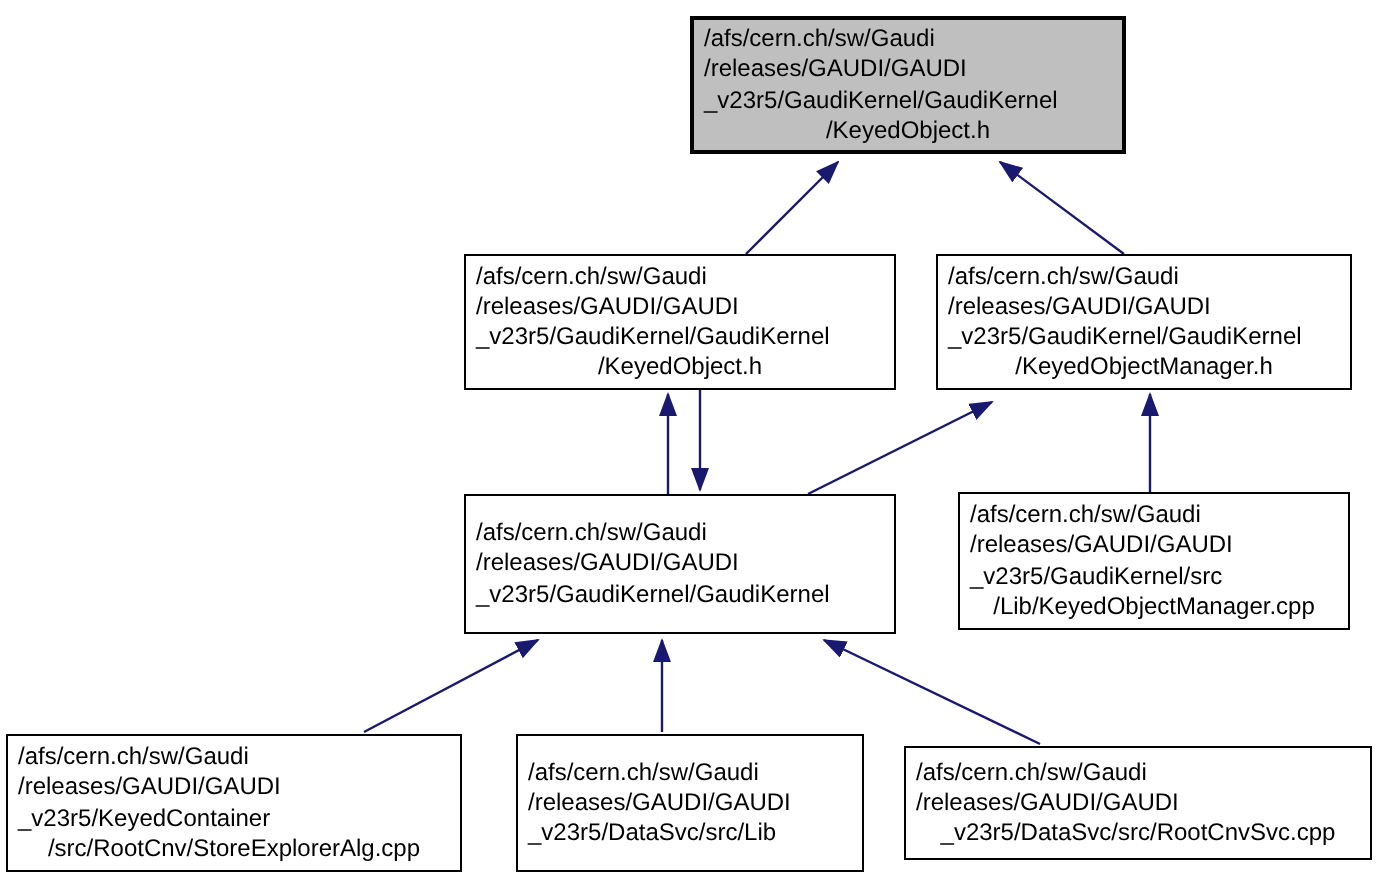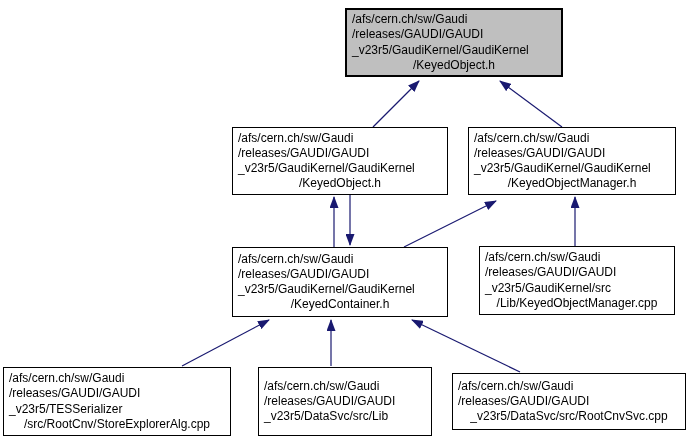--- a/index.html
+++ b/index.html
@@ -91,34 +91,33 @@
     <span class="ln">/afs/cern.ch/sw/Gaudi</span>
     <span class="ln">/releases/GAUDI/GAUDI</span>
     <span class="ln">_v23r5/GaudiKernel/GaudiKernel</span>
     <span class="ln center">/KeyedObjectManager.h</span>
   </div>
 
   <div class="node" style="left:232px; top:247px; width:216px; height:70px;">
     <span class="ln">/afs/cern.ch/sw/Gaudi</span>
     <span class="ln">/releases/GAUDI/GAUDI</span>
     <span class="ln">_v23r5/GaudiKernel/GaudiKernel</span>
-    <span class="ln center">/KeyedContainer.h</span>
   </div>
 
   <div class="node" style="left:479px; top:246px; width:196px; height:69px;">
     <span class="ln">/afs/cern.ch/sw/Gaudi</span>
     <span class="ln">/releases/GAUDI/GAUDI</span>
     <span class="ln">_v23r5/GaudiKernel/src</span>
     <span class="ln center">/Lib/KeyedObjectManager.cpp</span>
   </div>
 
   <div class="node" style="left:3px; top:367px; width:228px; height:69px;">
     <span class="ln">/afs/cern.ch/sw/Gaudi</span>
     <span class="ln">/releases/GAUDI/GAUDI</span>
-    <span class="ln">_v23r5/TESSerializer</span>
+    <span class="ln">_v23r5/KeyedContainer</span>
     <span class="ln center">/src/RootCnv/StoreExplorerAlg.cpp</span>
   </div>
 
   <div class="node" style="left:258px; top:367px; width:174px; height:69px;">
     <span class="ln">/afs/cern.ch/sw/Gaudi</span>
     <span class="ln">/releases/GAUDI/GAUDI</span>
     <span class="ln">_v23r5/DataSvc/src/Lib</span>
   </div>
 
   <div class="node" style="left:452px; top:373px; width:234px; height:57px;">

